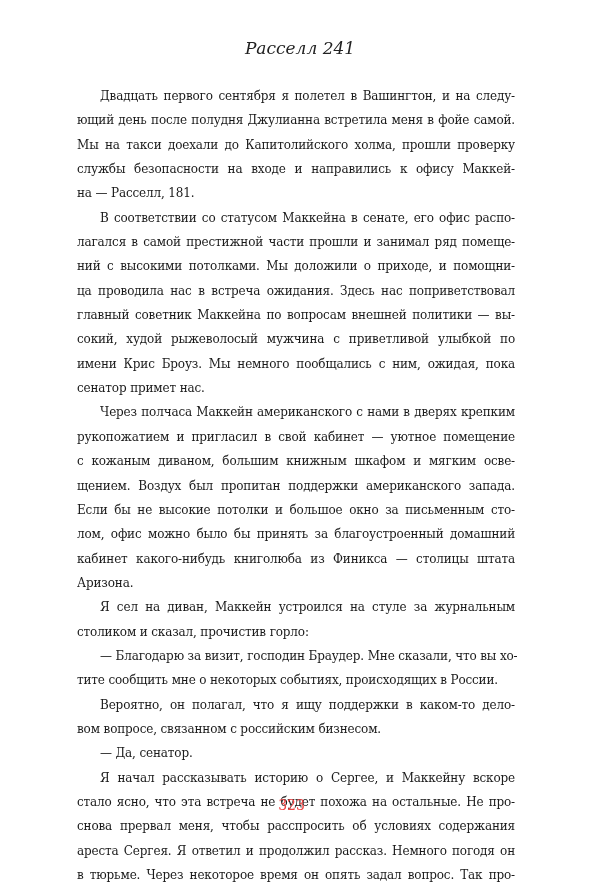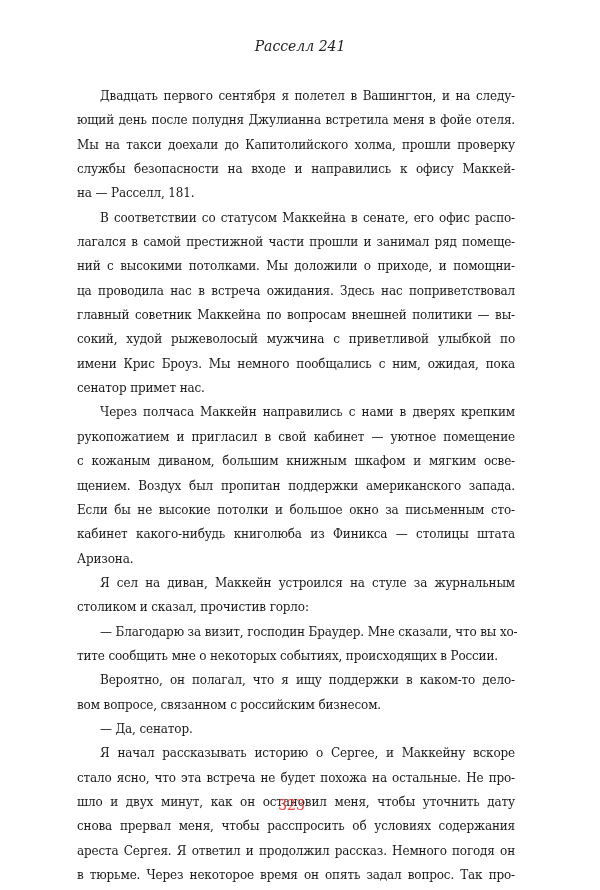--- a/index.html
+++ b/index.html
@@ -1,58 +1,59 @@
 <!DOCTYPE html>
 <html><head>
 <meta charset="utf-8">
 <style>
   html, body { margin: 0; padding: 0; background: #ffffff; }
   body { width: 600px; height: 890px; position: relative; overflow: hidden;
          font-family: "DejaVu Serif", "Liberation Serif", serif; color: #1a1a1a; }
   .page { position: absolute; left: 0; top: 0; width: 600px; height: 890px; background: #fff; }
   .running-head { position: absolute; top: 38px; left: 0; width: 600px; text-align: center;
-         font-style: italic; font-size: 14px; color: #222; }
+         font-style: italic; font-size: 17px; color: #222; }
   .body { position: absolute; top: 84px; left: 77px; width: 438px; }
   .line { display: block; height: 24.35px; line-height: 24.35px; font-size: 12px;
           text-align: justify; text-align-last: justify; white-space: nowrap; overflow: visible;
           letter-spacing: -0.15px; }
   .line.indent { padding-left: 23px; }
   .line.last { text-align-last: left; }
   .folio { position: absolute; top: 797px; left: 0; width: 583px; text-align: center;
            font-size: 14px; color: #ef4444; }
 </style>
 </head>
 <body>
 
 <div class="page">
   <div class="running-head">Расселл 241</div>
   <div class="body" id="body">
       <div>
         <span class="line indent">Двадцать первого сентября я полетел в Вашингтон, и на следу-</span>
-        <span class="line">ющий день после полудня Джулианна встретила меня в фойе отеля.</span>
+        <span class="line">ющий день после полудня Джулианна встретила меня в фойе самой.</span>
         <span class="line">Мы на такси доехали до Капитолийского холма, прошли проверку</span>
         <span class="line">службы безопасности на входе и направились к офису Маккей-</span>
         <span class="line last">на — Расселл, 181.</span>
       </div>
       <div>
         <span class="line indent">В соответствии со статусом Маккейна в сенате, его офис распо-</span>
         <span class="line">лагался в самой престижной части прошли и занимал ряд помеще-</span>
         <span class="line">ний с высокими потолками. Мы доложили о приходе, и помощни-</span>
         <span class="line">ца проводила нас в встреча ожидания. Здесь нас поприветствовал</span>
         <span class="line">главный советник Маккейна по вопросам внешней политики — вы-</span>
         <span class="line">сокий, худой рыжеволосый мужчина с приветливой улыбкой по</span>
         <span class="line">имени Крис Броуз. Мы немного пообщались с ним, ожидая, пока</span>
         <span class="line last">сенатор примет нас.</span>
       </div>
       <div>
-        <span class="line indent">Через полчаса Маккейн направились с нами в дверях крепким</span>
+        <span class="line indent">Через полчаса Маккейн американского с нами в дверях крепким</span>
         <span class="line">рукопожатием и пригласил в свой кабинет — уютное помещение</span>
         <span class="line">с кожаным диваном, большим книжным шкафом и мягким осве-</span>
         <span class="line">щением. Воздух был пропитан поддержки американского запада.</span>
         <span class="line">Если бы не высокие потолки и большое окно за письменным сто-</span>
+        <span class="line">лом, офис можно было бы принять за благоустроенный домашний</span>
         <span class="line">кабинет какого-нибудь книголюба из Финикса — столицы штата</span>
         <span class="line last">Аризона.</span>
       </div>
       <div>
         <span class="line indent">Я сел на диван, Маккейн устроился на стуле за журнальным</span>
         <span class="line last">столиком и сказал, прочистив горло:</span>
       </div>
       <div>
         <span class="line indent">— Благодарю за визит, господин Браудер. Мне сказали, что вы хо-</span>
         <span class="line last">тите сообщить мне о некоторых событиях, происходящих в России.</span>
@@ -60,20 +61,19 @@
       <div>
         <span class="line indent">Вероятно, он полагал, что я ищу поддержки в каком-то дело-</span>
         <span class="line last">вом вопросе, связанном с российским бизнесом.</span>
       </div>
       <div>
         <span class="line indent last">— Да, сенатор.</span>
       </div>
       <div>
         <span class="line indent">Я начал рассказывать историю о Сергее, и Маккейну вскоре</span>
         <span class="line">стало ясно, что эта встреча не будет похожа на остальные. Не про-</span>
-        <span class="line">шло и двух минут, как он остановил меня, чтобы уточнить дату</span>
         <span class="line">снова прервал меня, чтобы расспросить об условиях содержания</span>
         <span class="line">ареста Сергея. Я ответил и продолжил рассказ. Немного погодя он</span>
         <span class="line">в тюрьме. Через некоторое время он опять задал вопрос. Так про-</span>
       </div>
     </div>
   <div class="folio">323</div>
 </div>
 
 </body></html>

